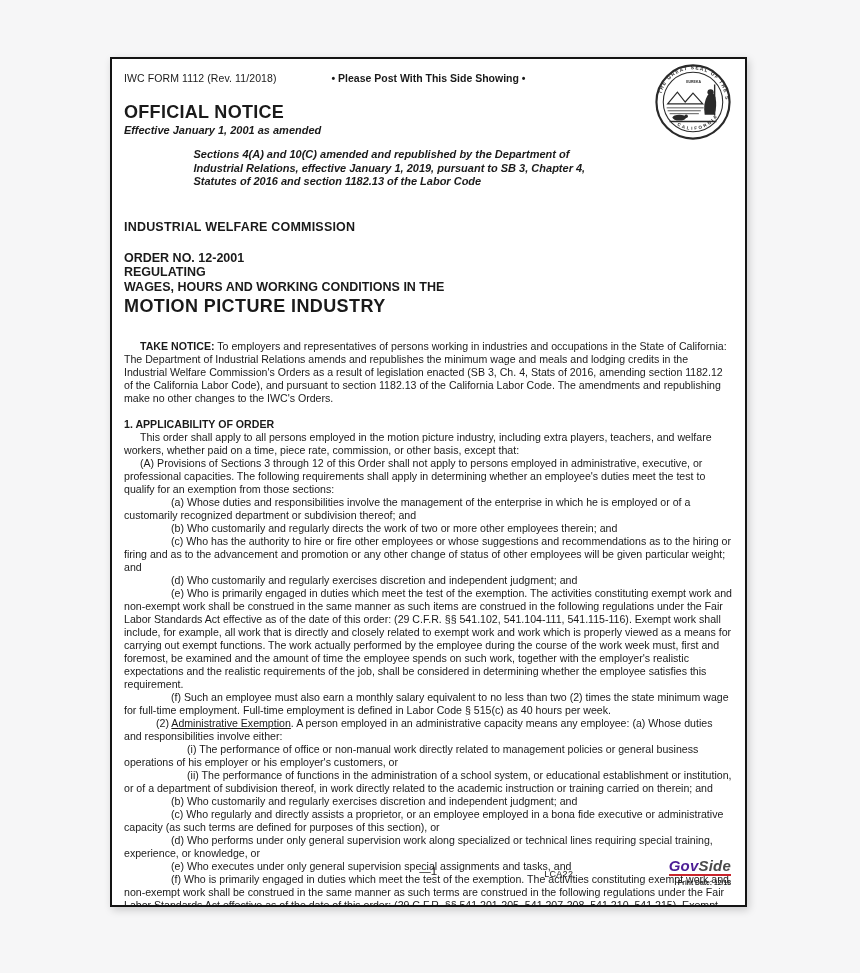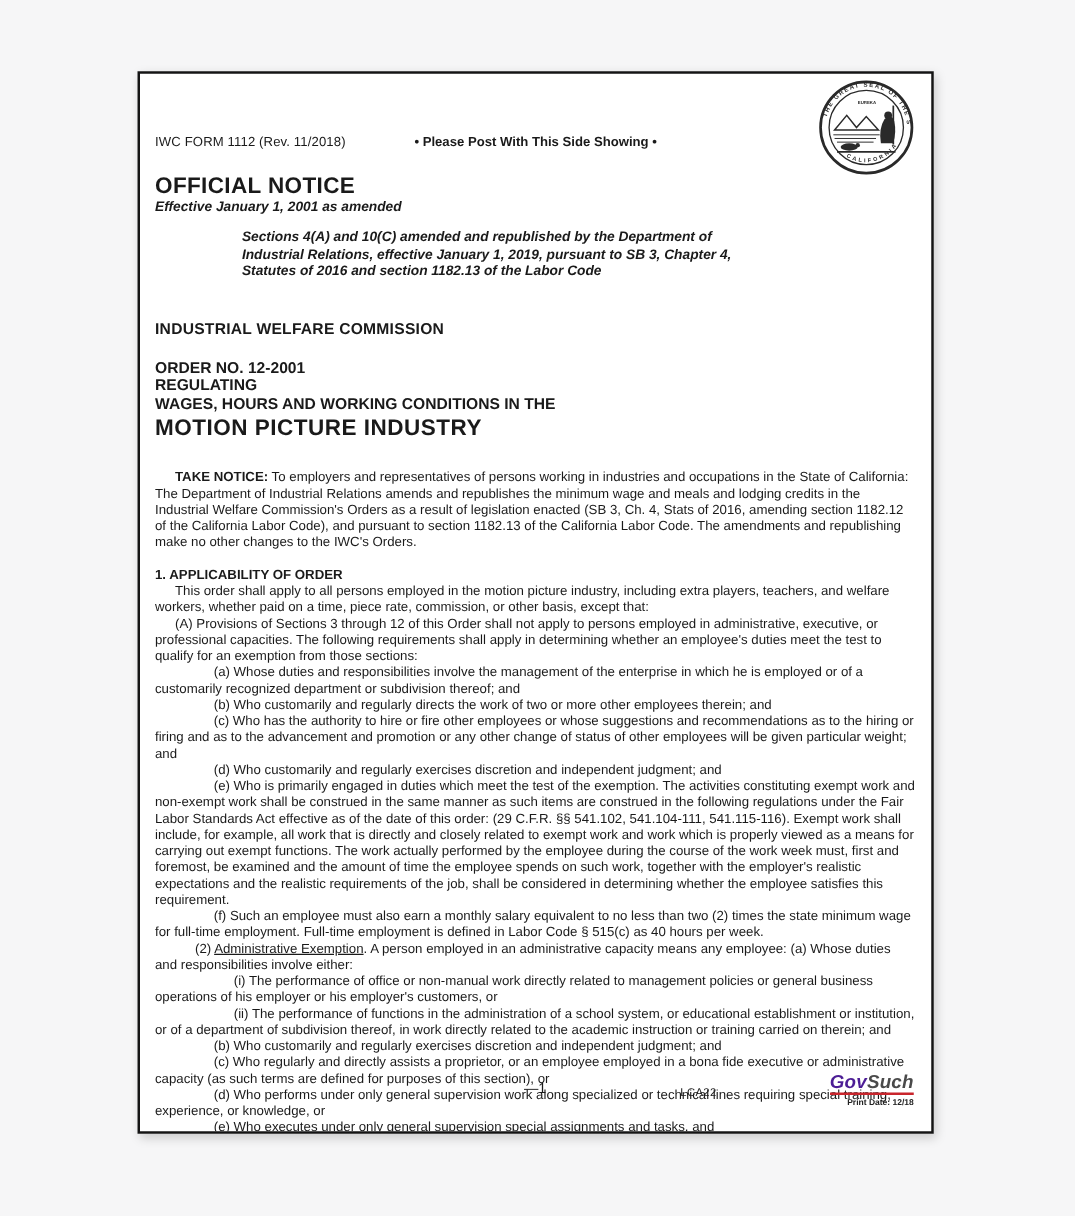--- a/index.html
+++ b/index.html
@@ -17,21 +17,21 @@
     left: 110px; top: 57px;
     width: 637px; height: 850px;
     background: #ffffff;
     border: 2px solid #141414;
     box-shadow: 2px 3px 8px rgba(0,0,0,0.18);
     padding: 11px 12px 0 12px;
     overflow: hidden;
   }
 
   
-  .hdr-row { position: relative; height: 14px; margin-top: 36px; }
+  .hdr-row { position: relative; height: 14px; }
   .form-number {
     position: absolute; left: 0; top: 2px;
     font-size: 10.5px; letter-spacing: 0.1px;
   }
   .post-notice {
     position: absolute; left: 0; right: 0; top: 2px;
     text-align: center; font-weight: bold; font-size: 10.5px;
   }
   .seal {
     position: absolute; top: 4px; right: 13px;
@@ -169,19 +169,19 @@
         <p class="para ind3"><span>(c) Who regularly and directly assists a proprietor, or an employee employed in a bona fide executive or administrative capacity (as such terms are defined for purposes of this section), or</span></p>
         <p class="para ind3"><span>(d) Who performs under only general supervision work along specialized or technical lines requiring special training, experience, or knowledge, or</span></p>
         <p class="para ind3"><span>(e) Who executes under only general supervision special assignments and tasks, and</span></p>
         <p class="para ind3"><span>(f) Who is primarily engaged in duties which meet the test of the exemption. The activities constituting exempt work and non-exempt work shall be construed in the same manner as such terms are construed in the following regulations under the Fair Labor Standards Act effective as of the date of this order: (29 C.F.R. §§ 541.201-205, 541.207-208, 541.210, 541.215). Exempt work shall include, for example, all work that is directly and closely related to exempt work and work which is properly viewed as a means for carrying out exempt functions. The work actually performed by the employee during the course of the work week must, first and foremost, be examined and the amount of time the employee spends on such work, together with the employer's realistic expectations and the realistic requirements of the job, shall be considered in determining whether the employee satisfies this requirement.</span></p>
       </div>
 
     <div class="footer">
       <span class="page-number">—1</span>
       <span class="doc-code">LCA22</span>
       <div class="brand">
-        <span class="brand-logo"><span class="brand-gov">Gov</span><span class="brand-docs">Such</span></span>
+        <span class="brand-logo"><span class="brand-gov">Gov</span><span class="brand-docs">Side</span></span>
         <div class="print-date">Print Date: 12/18</div>
       </div>
     </div>
 
   </div>
 </div>
 
 </body></html>

